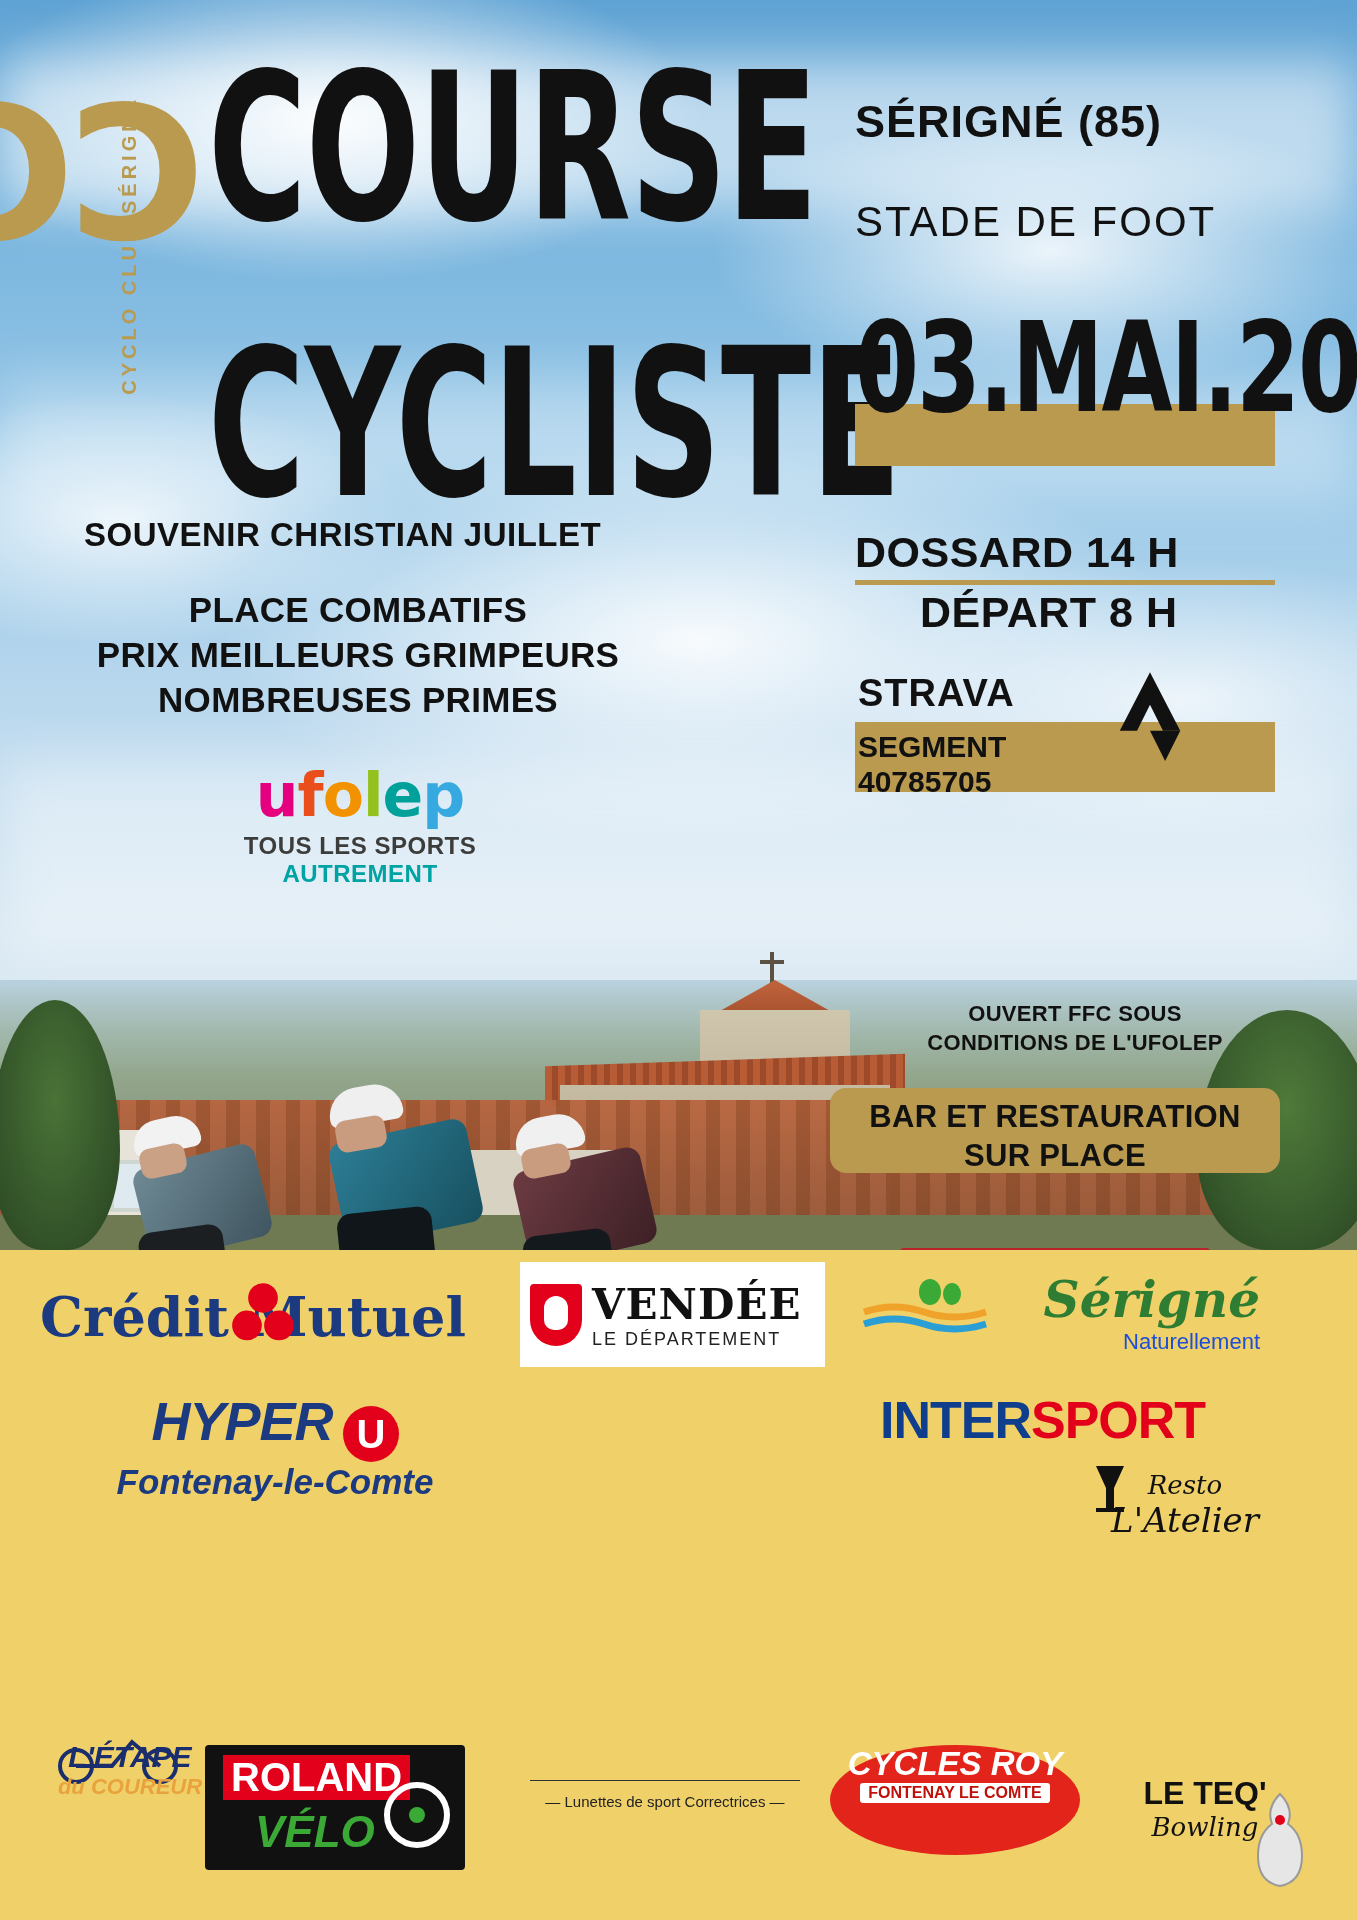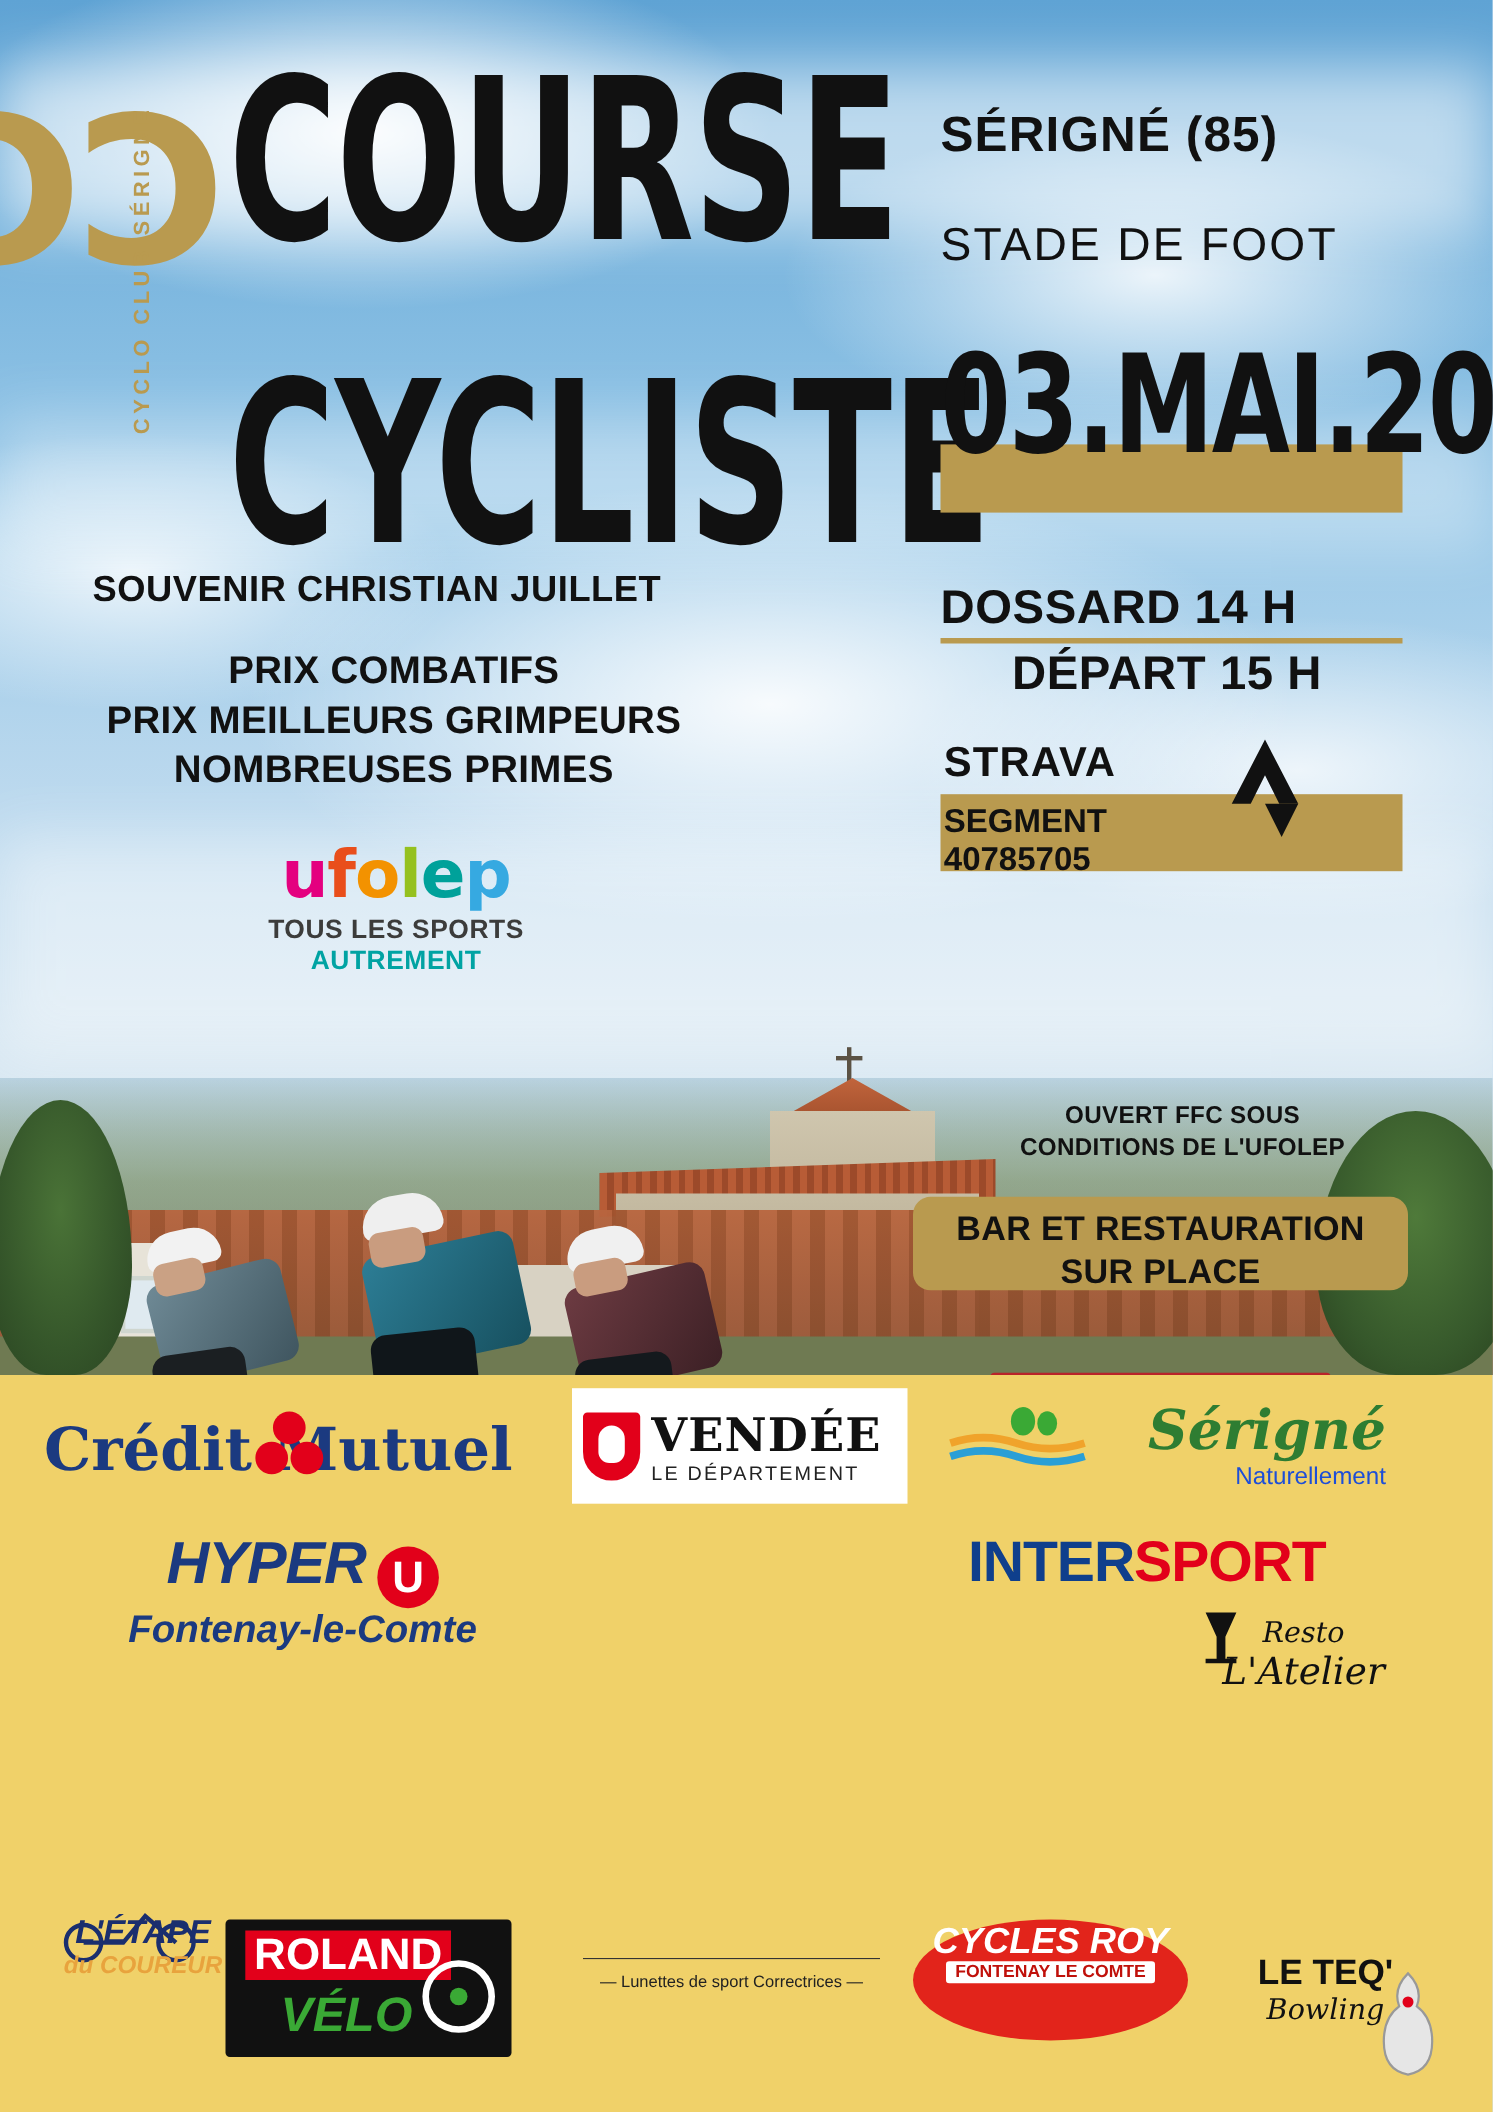--- a/index.html
+++ b/index.html
@@ -289,40 +289,40 @@
   <div class="ccs-vert">
     <div class="ccs-letters">CCS</div>
   </div>
   <div class="ccs-label">CYCLO CLUB SÉRIGNÉ</div>
 
   <div class="title-main">COURSE</div>
   <div class="title-l2">CYCLISTE</div>
   <div class="subtitle">SOUVENIR CHRISTIAN JUILLET</div>
 
   <div class="prizes">
-    <div>PRIX COMBATIFS</div>
+    <div>PLACE COMBATIFS</div>
     <div>PRIX MEILLEURS GRIMPEURS</div>
     <div>NOMBREUSES PRIMES</div>
   </div>
 
   <div class="ufolep">
     <div class="ufolep-word">
       <span>u</span><span>f</span><span>o</span><span>l</span><span>e</span><span>p</span>
     </div>
     <div class="ufolep-tag"><span>TOUS LES SPORTS </span><i>AUTREMENT</i></div>
   </div>
 
   <div class="r-city">SÉRIGNÉ (85)</div>
   <div class="r-stade">STADE DE FOOT</div>
   <div class="date-hl"></div>
   <div class="r-date">03.MAI.2026</div>
 
   <div class="r-dossard">DOSSARD 14 H</div>
   <div class="bar1"></div>
-  <div class="r-depart">DÉPART 15 H</div>
+  <div class="r-depart">DÉPART 8 H</div>
 
   <div class="strava-hl"></div>
   <div class="r-strava">STRAVA</div>
   <div class="r-seg" style="white-space:pre-line">SEGMENT
 40785705</div>
   <svg class="strava-logo" viewBox="0 0 100 100">
     <polygon points="50,4 78,58 62,58 50,34 38,58 22,58" fill="#111"></polygon>
     <polygon points="62,58 78,58 64,86 50,58" fill="#111"></polygon>
   </svg>
 

